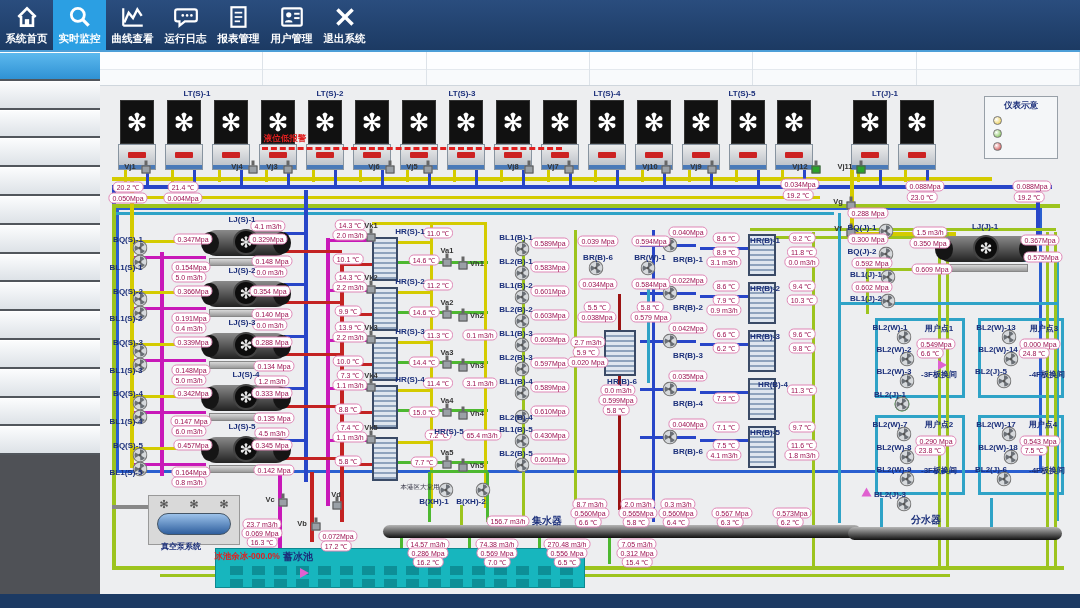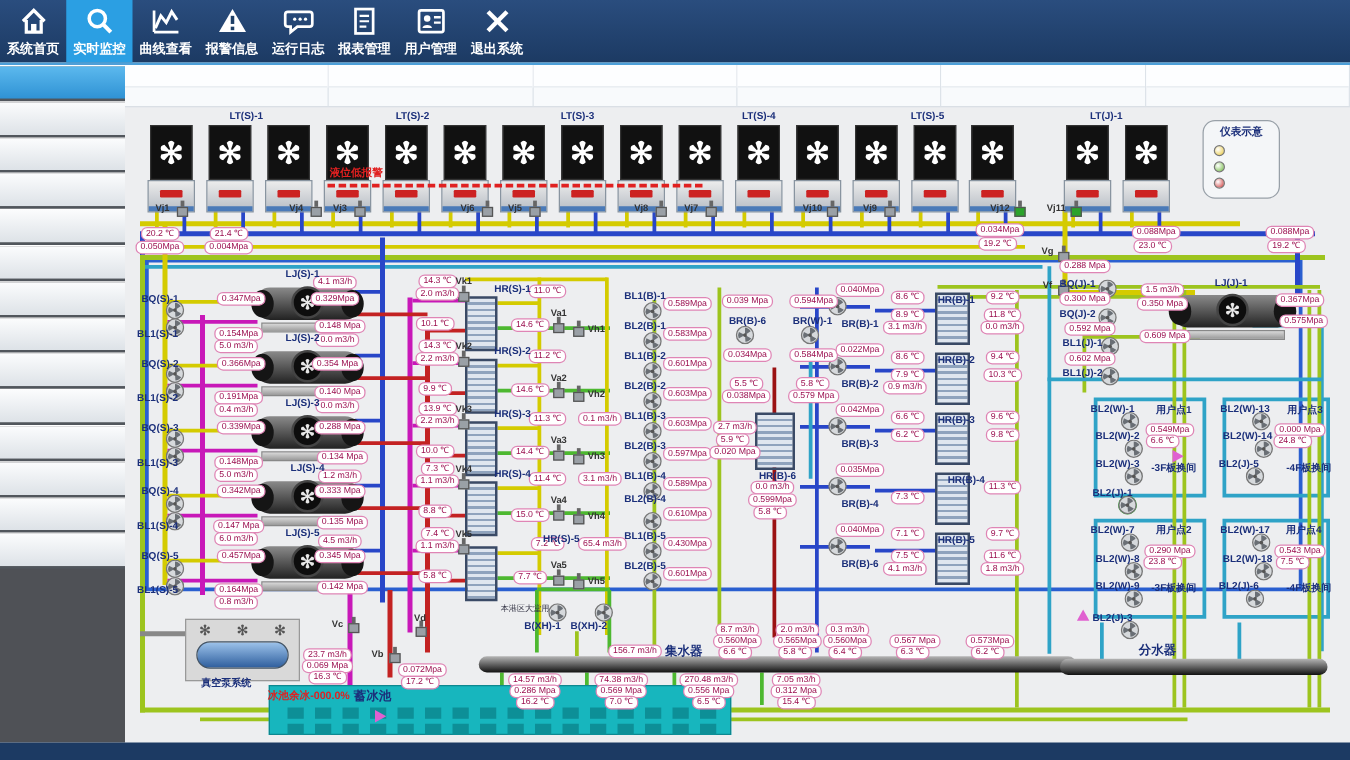--- a/index.html
+++ b/index.html
@@ -95,30 +95,20 @@
           <svg viewBox="0 0 24 24">
             <path d="M3 20 L3 4 M3 20 L21 20" stroke="#fff" stroke-width="2" fill="none"></path>
             <path d="M4 17 L8 8 L12 13 L16 5 L20 11" fill="none" stroke="#fff" stroke-width="2.2"></path>
           </svg>
         </span>
         <span class="tb-label">曲线查看</span>
       </div>
       <div class="tb-item">
         <span class="tb-icon">
           <svg viewBox="0 0 24 24">
-            <path d="M12 3 L22 20 H2 Z" fill="#fff"></path>
-            <rect x="10.7" y="8" width="2.6" height="6" fill="#1e3f66"></rect>
-            <rect x="10.7" y="16" width="2.6" height="2.6" fill="#1e3f66"></rect>
-          </svg>
-        </span>
-        <span class="tb-label">报警信息</span>
-      </div>
-      <div class="tb-item">
-        <span class="tb-icon">
-          <svg viewBox="0 0 24 24">
             <path d="M4 5 h16 a2 2 0 0 1 2 2 v7 a2 2 0 0 1 -2 2 h-9 l-5 4 v-4 h-2 a2 2 0 0 1 -2 -2 v-7 a2 2 0 0 1 2 -2 z" fill="none" stroke="#fff" stroke-width="2"></path>
             <circle cx="9" cy="10.5" r="1.2" fill="#fff"></circle>
             <circle cx="13" cy="10.5" r="1.2" fill="#fff"></circle>
             <circle cx="17" cy="10.5" r="1.2" fill="#fff"></circle>
           </svg>
         </span>
         <span class="tb-label">运行日志</span>
       </div>
       <div class="tb-item">
         <span class="tb-icon">
@@ -207,21 +197,21 @@
       <div class="sb-item"></div>
       <div class="sb-item"></div>
       <div class="sb-item"></div>
       <div class="sb-item"></div>
       <div class="sb-item"></div>
       <div class="sb-item"></div>
       <div class="sb-item"></div>
       <div class="sb-item"></div>
     </div>
   <div class="canvas">
-    <div class="legend" style="left:862px;top:10px;width:62px;border-radius:10px;">
+    <div class="legend" style="left:884px;top:10px;width:74px;">
       <div class="lg-title">仪表示意</div>
       <div id="legend-rows">
           <div class="lg-row">
             <span class="lg-dot" style="background:radial-gradient(circle at 35% 35%, #fff, #e8c73a)"></span>
             <span class="lg-label"></span>
           </div>
           <div class="lg-row">
             <span class="lg-dot" style="background:radial-gradient(circle at 35% 35%, #fff, #6cb83c)"></span>
             <span class="lg-label"></span>
           </div>
@@ -1353,21 +1343,21 @@
       <div class="lb lb-v" style="left: 377px; top: 279px;">Vh3</div>
       <div class="lb lb-v" style="left: 377px; top: 327px;">Vh4</div>
       <div class="lb lb-v" style="left: 377px; top: 379px;">Vh5</div>
       <div class="lb lb-eq" style="left: 416px; top: 151px;">BL1(B)-1</div>
       <div class="lb lb-eq" style="left: 416px; top: 175px;">BL2(B)-1</div>
       <div class="lb lb-eq" style="left: 416px; top: 199px;">BL1(B)-2</div>
       <div class="lb lb-eq" style="left: 416px; top: 223px;">BL2(B)-2</div>
       <div class="lb lb-eq" style="left: 416px; top: 247px;">BL1(B)-3</div>
       <div class="lb lb-eq" style="left: 416px; top: 271px;">BL2(B)-3</div>
       <div class="lb lb-eq" style="left: 416px; top: 295px;">BL1(B)-4</div>
-      <div class="lb lb-eq" style="left: 416px; top: 313px;">BL2(B)-4</div>
+      <div class="lb lb-eq" style="left: 416px; top: 331px;">BL2(B)-4</div>
       <div class="lb lb-eq" style="left: 416px; top: 343px;">BL1(B)-5</div>
       <div class="lb lb-eq" style="left: 416px; top: 367px;">BL2(B)-5</div>
       <div class="lb lb-eq" style="left: 498px; top: 171px;">BR(B)-6</div>
       <div class="lb lb-eq" style="left: 550px; top: 171px;">BR(W)-1</div>
       <div class="lb lb-eq" style="left: 588px; top: 173px;">BR(B)-1</div>
       <div class="lb lb-eq" style="left: 588px; top: 221px;">BR(B)-2</div>
       <div class="lb lb-eq" style="left: 588px; top: 269px;">BR(B)-3</div>
       <div class="lb lb-eq" style="left: 588px; top: 317px;">BR(B)-4</div>
       <div class="lb lb-eq" style="left: 588px; top: 365px;">BR(B)-6</div>
       <div class="lb lb-eq" style="left: 522px; top: 295px;">HR(B)-6</div>

